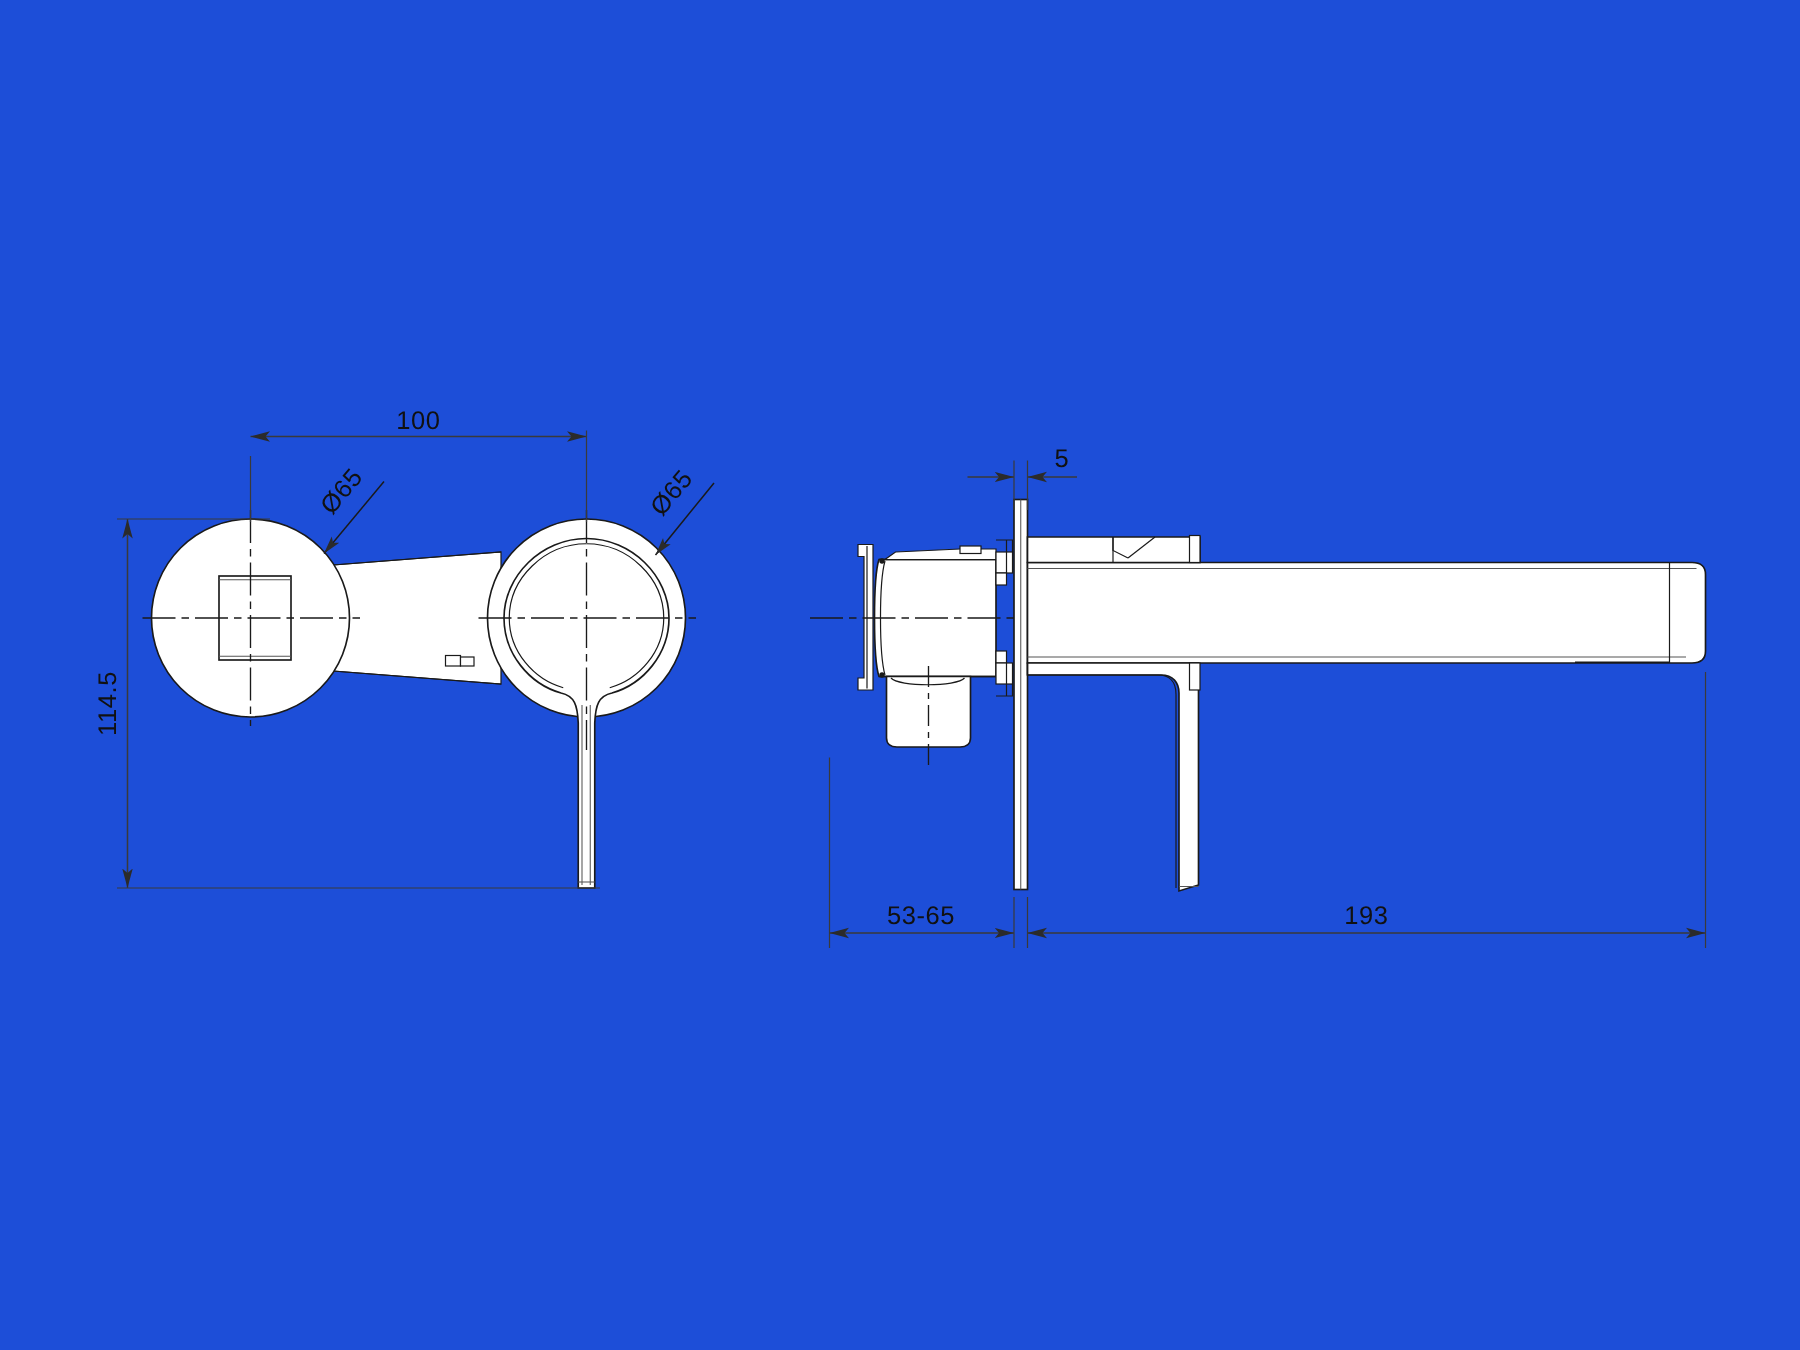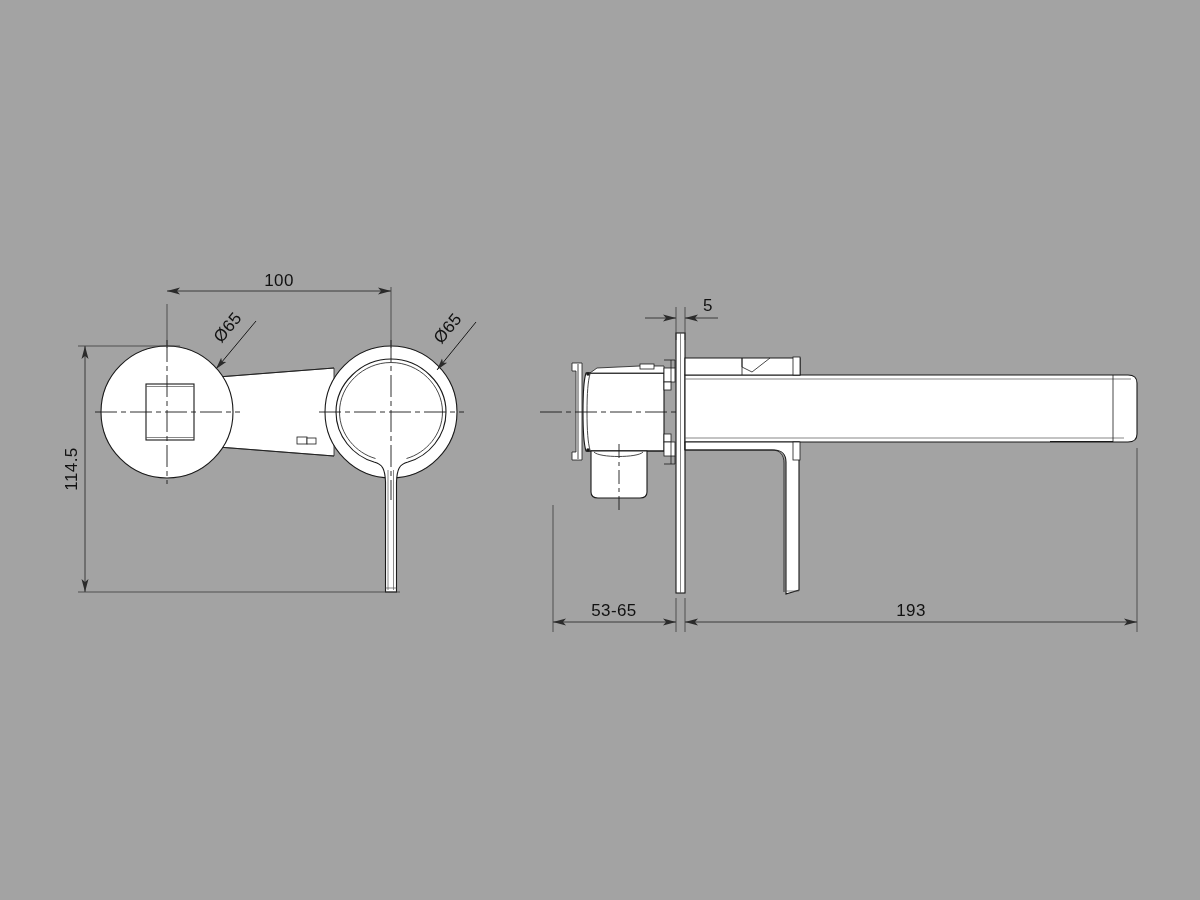--- a/index.html
+++ b/index.html
@@ -10,21 +10,21 @@
   body {
     width: 1200px;
     height: 900px;
     font-family: "Liberation Sans", sans-serif;
     overflow: hidden;
   }
   #sheet {
     position: relative;
     width: 1200px;
     height: 900px;
-    background: #a3a3a3;
+    background: #1d4ed8;
   }
   svg#drawing {
     display: block;
     width: 1200px;
     height: 900px;
   }
   .outline {
     fill: none;
     stroke: #1a1a1a;
     stroke-width: 1.1;

